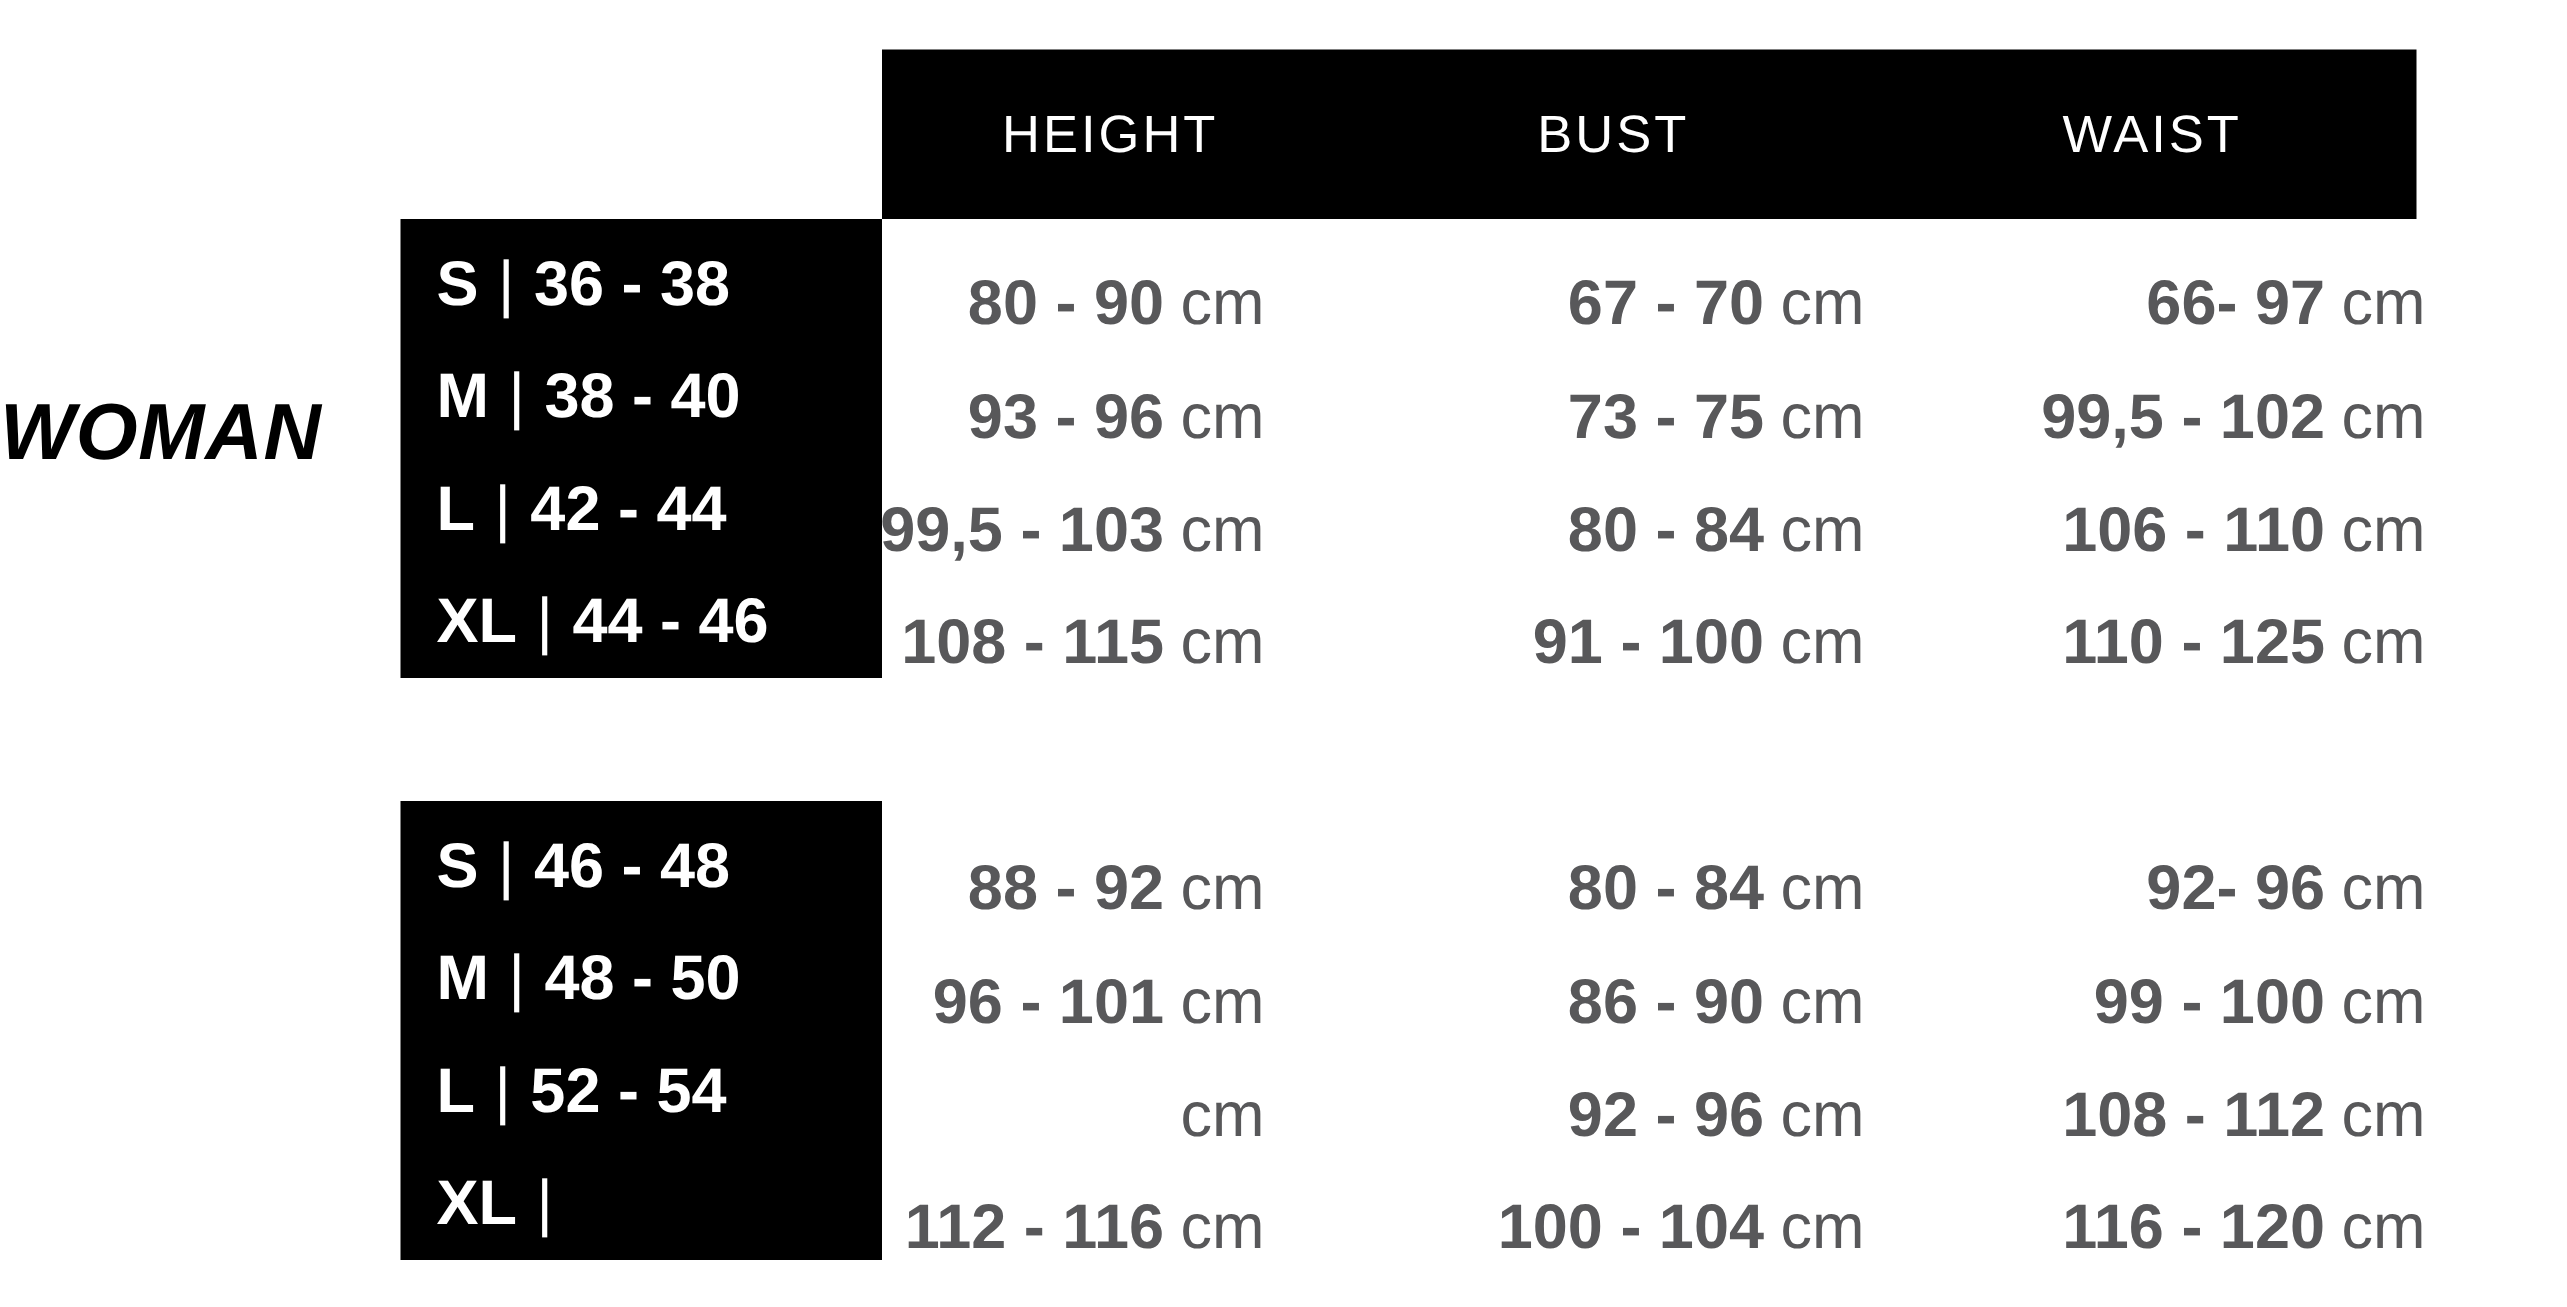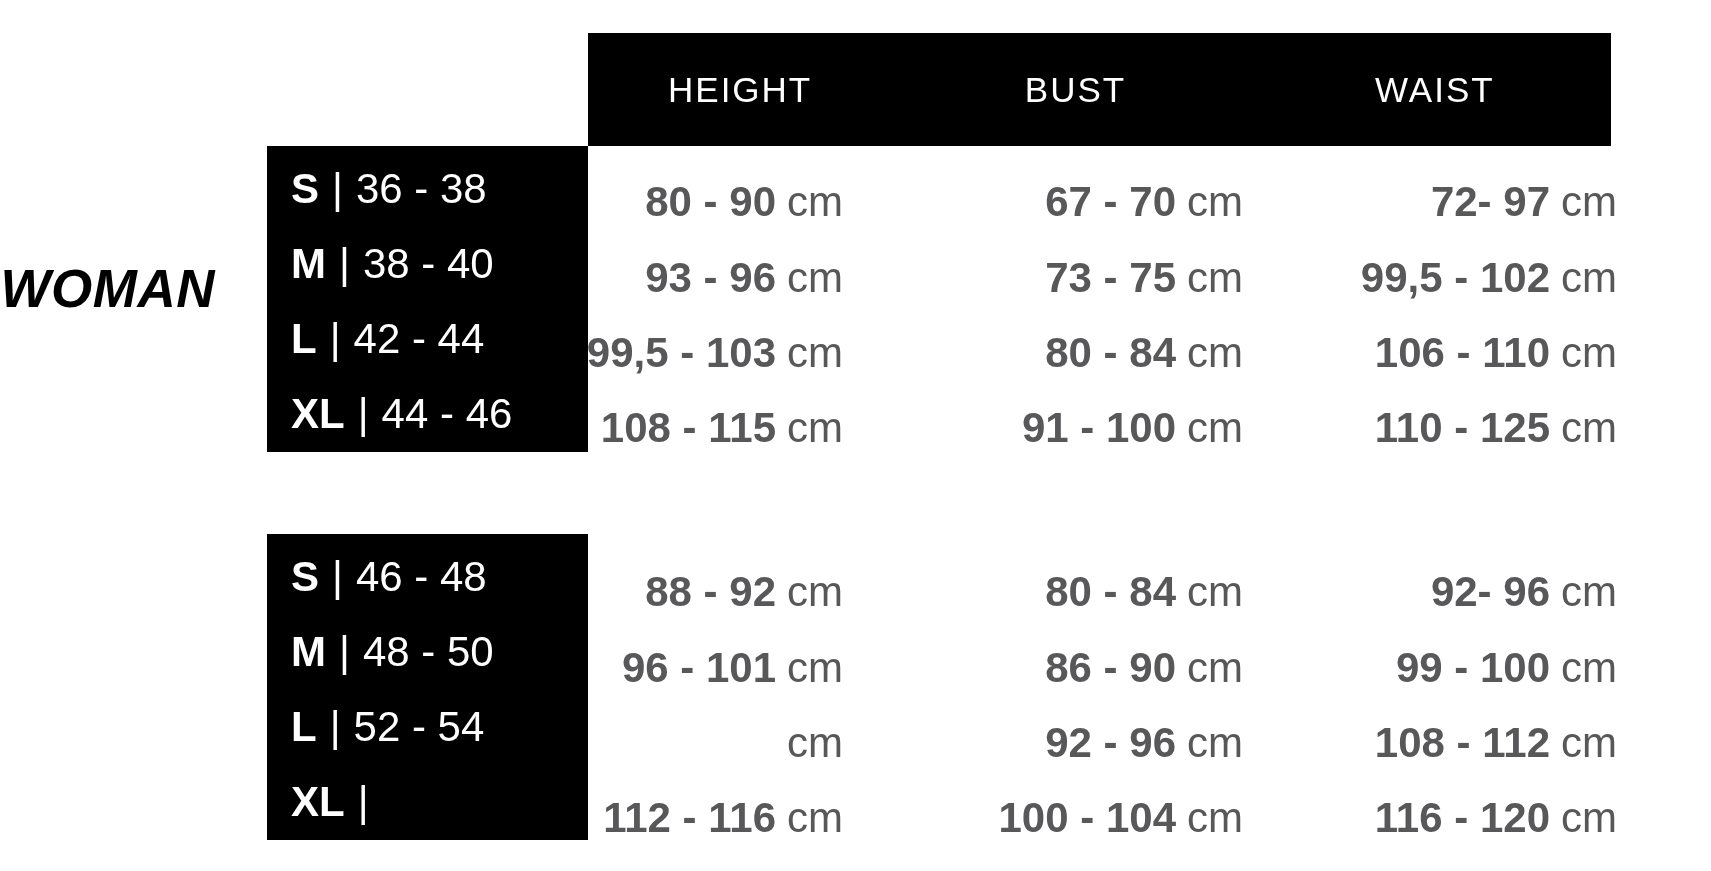--- a/index.html
+++ b/index.html
@@ -12,35 +12,35 @@
   .header-cell{display:flex;align-items:center;justify-content:center;color:#fff;font-size:35px;font-weight:400;letter-spacing:2px;}
   .hc-1{width:323px}.hc-2{width:389px}.hc-3{width:374px}
   
   .size-block{position:absolute;left:267px;width:321px;height:306px;background:#000;
     display:flex;flex-direction:column;box-sizing:border-box;padding-top:5px;}
   .size-block.woman{top:146px}
   .size-block.man{top:534px}
   .size-row{flex:1;display:flex;align-items:center;padding-left:24px;color:#fff;font-size:42px;white-space:nowrap;}
   .size-letter{font-weight:700;}
   .size-sep{margin:0 13px;font-weight:400;}
-  .size-range{font-weight:400;}
+  .size-range{font-weight:700;}
   
   .values{position:absolute;left:588px;width:1086px;height:306px;display:grid;
     grid-template-columns:323px 389px 374px;grid-template-rows:repeat(4,1fr);
     box-sizing:border-box;padding-top:5px;}
   .values.woman{top:146px}
   .values.man{top:536px}
   .val-cell{display:flex;align-items:flex-end;justify-content:flex-end;color:#58585a;font-size:42px;white-space:nowrap;}
   .val-cell.c1{padding-right:68px}
   .val-cell.c2{padding-right:57px}
   .val-cell.c3{padding-right:57px}
   .val-num{font-weight:700;}
   .val-unit{font-weight:400;margin-left:11px;}
   
-  .gender{position:absolute;left:0;width:215px;text-align:right;color:#000;
+  .gender{position:absolute;left:0;width:215px;text-align:left;color:#000;
     font-weight:900;font-style:italic;font-size:53px;line-height:1;letter-spacing:0.5px;white-space:nowrap;}
   .gender.woman{top:262px}
   .gender.man{top:653px}
 </style>
 </head>
 <body>
 
 <div class="canvas">
 
   <div class="header-block">
@@ -77,21 +77,21 @@
   <div class="values woman">
     <div class="val-cell c1">
         <span class="val-num">80 - 90</span>
         <span class="val-unit">cm</span>
       </div>
     <div class="val-cell c2">
         <span class="val-num">67 - 70</span>
         <span class="val-unit">cm</span>
       </div>
     <div class="val-cell c3">
-        <span class="val-num">72- 97</span>
+        <span class="val-num">66- 97</span>
         <span class="val-unit">cm</span>
       </div>
     <div class="val-cell c1">
         <span class="val-num">93 - 96</span>
         <span class="val-unit">cm</span>
       </div>
     <div class="val-cell c2">
         <span class="val-num">73 - 75</span>
         <span class="val-unit">cm</span>
       </div>

